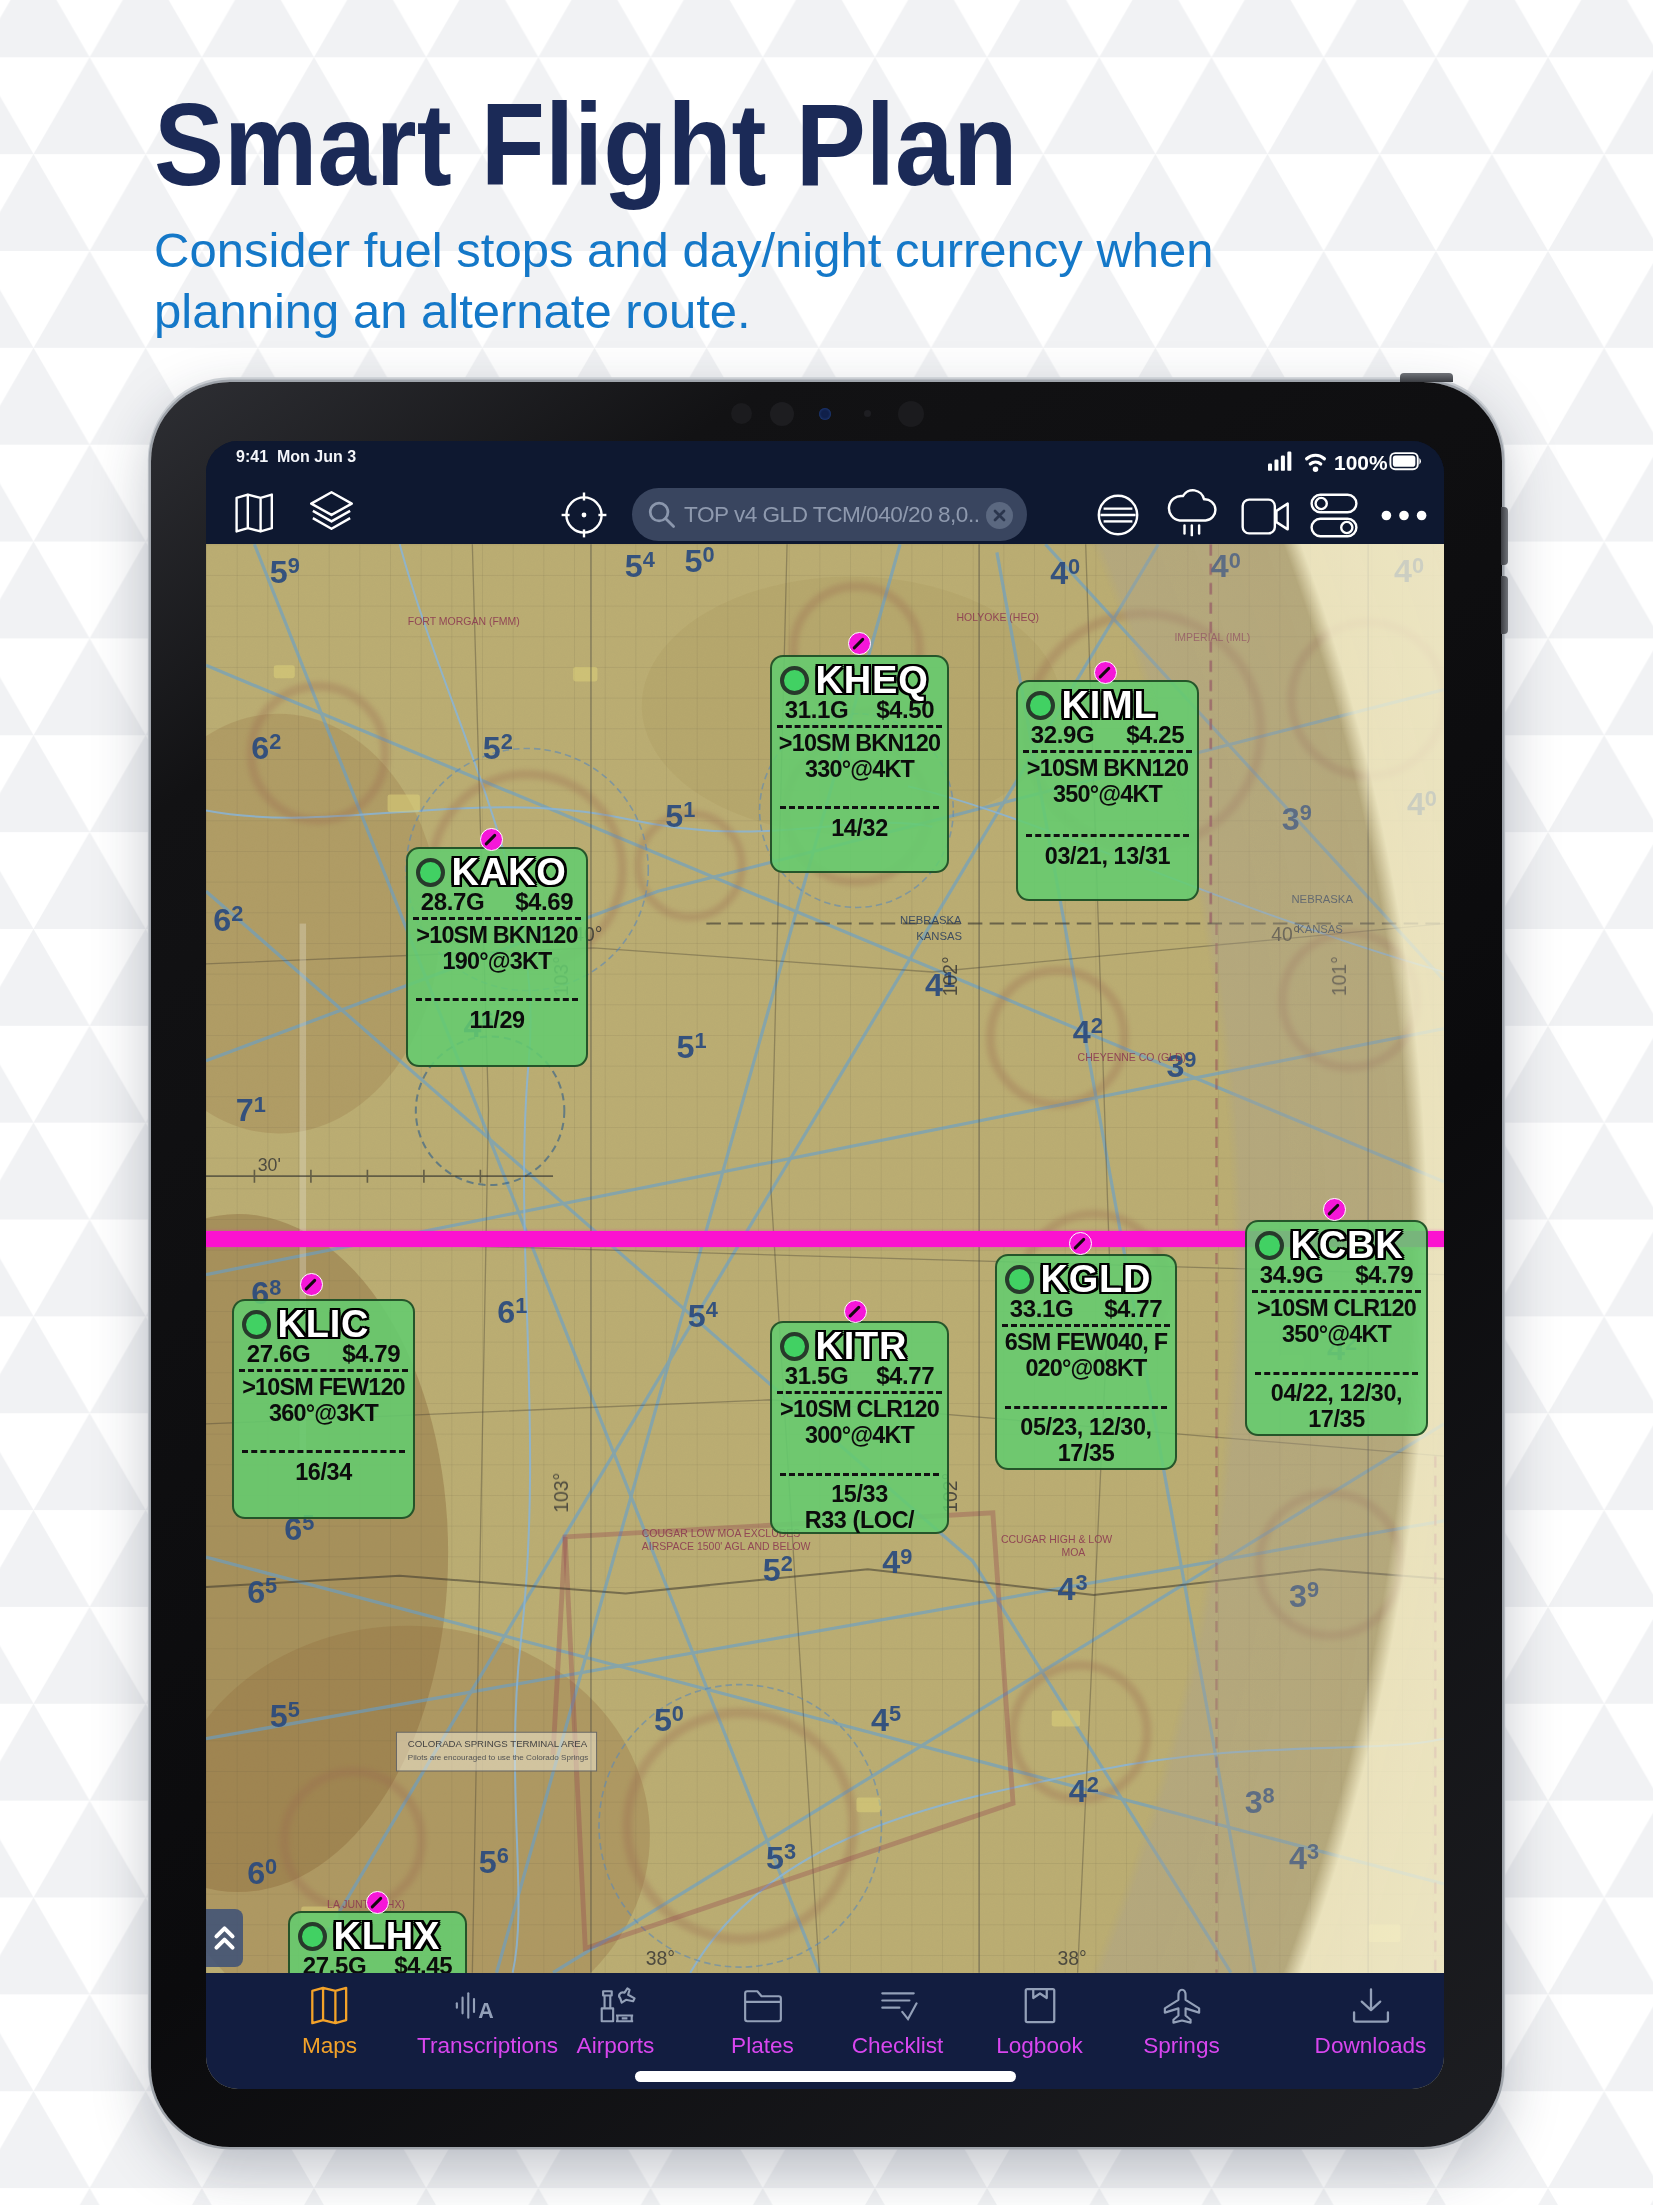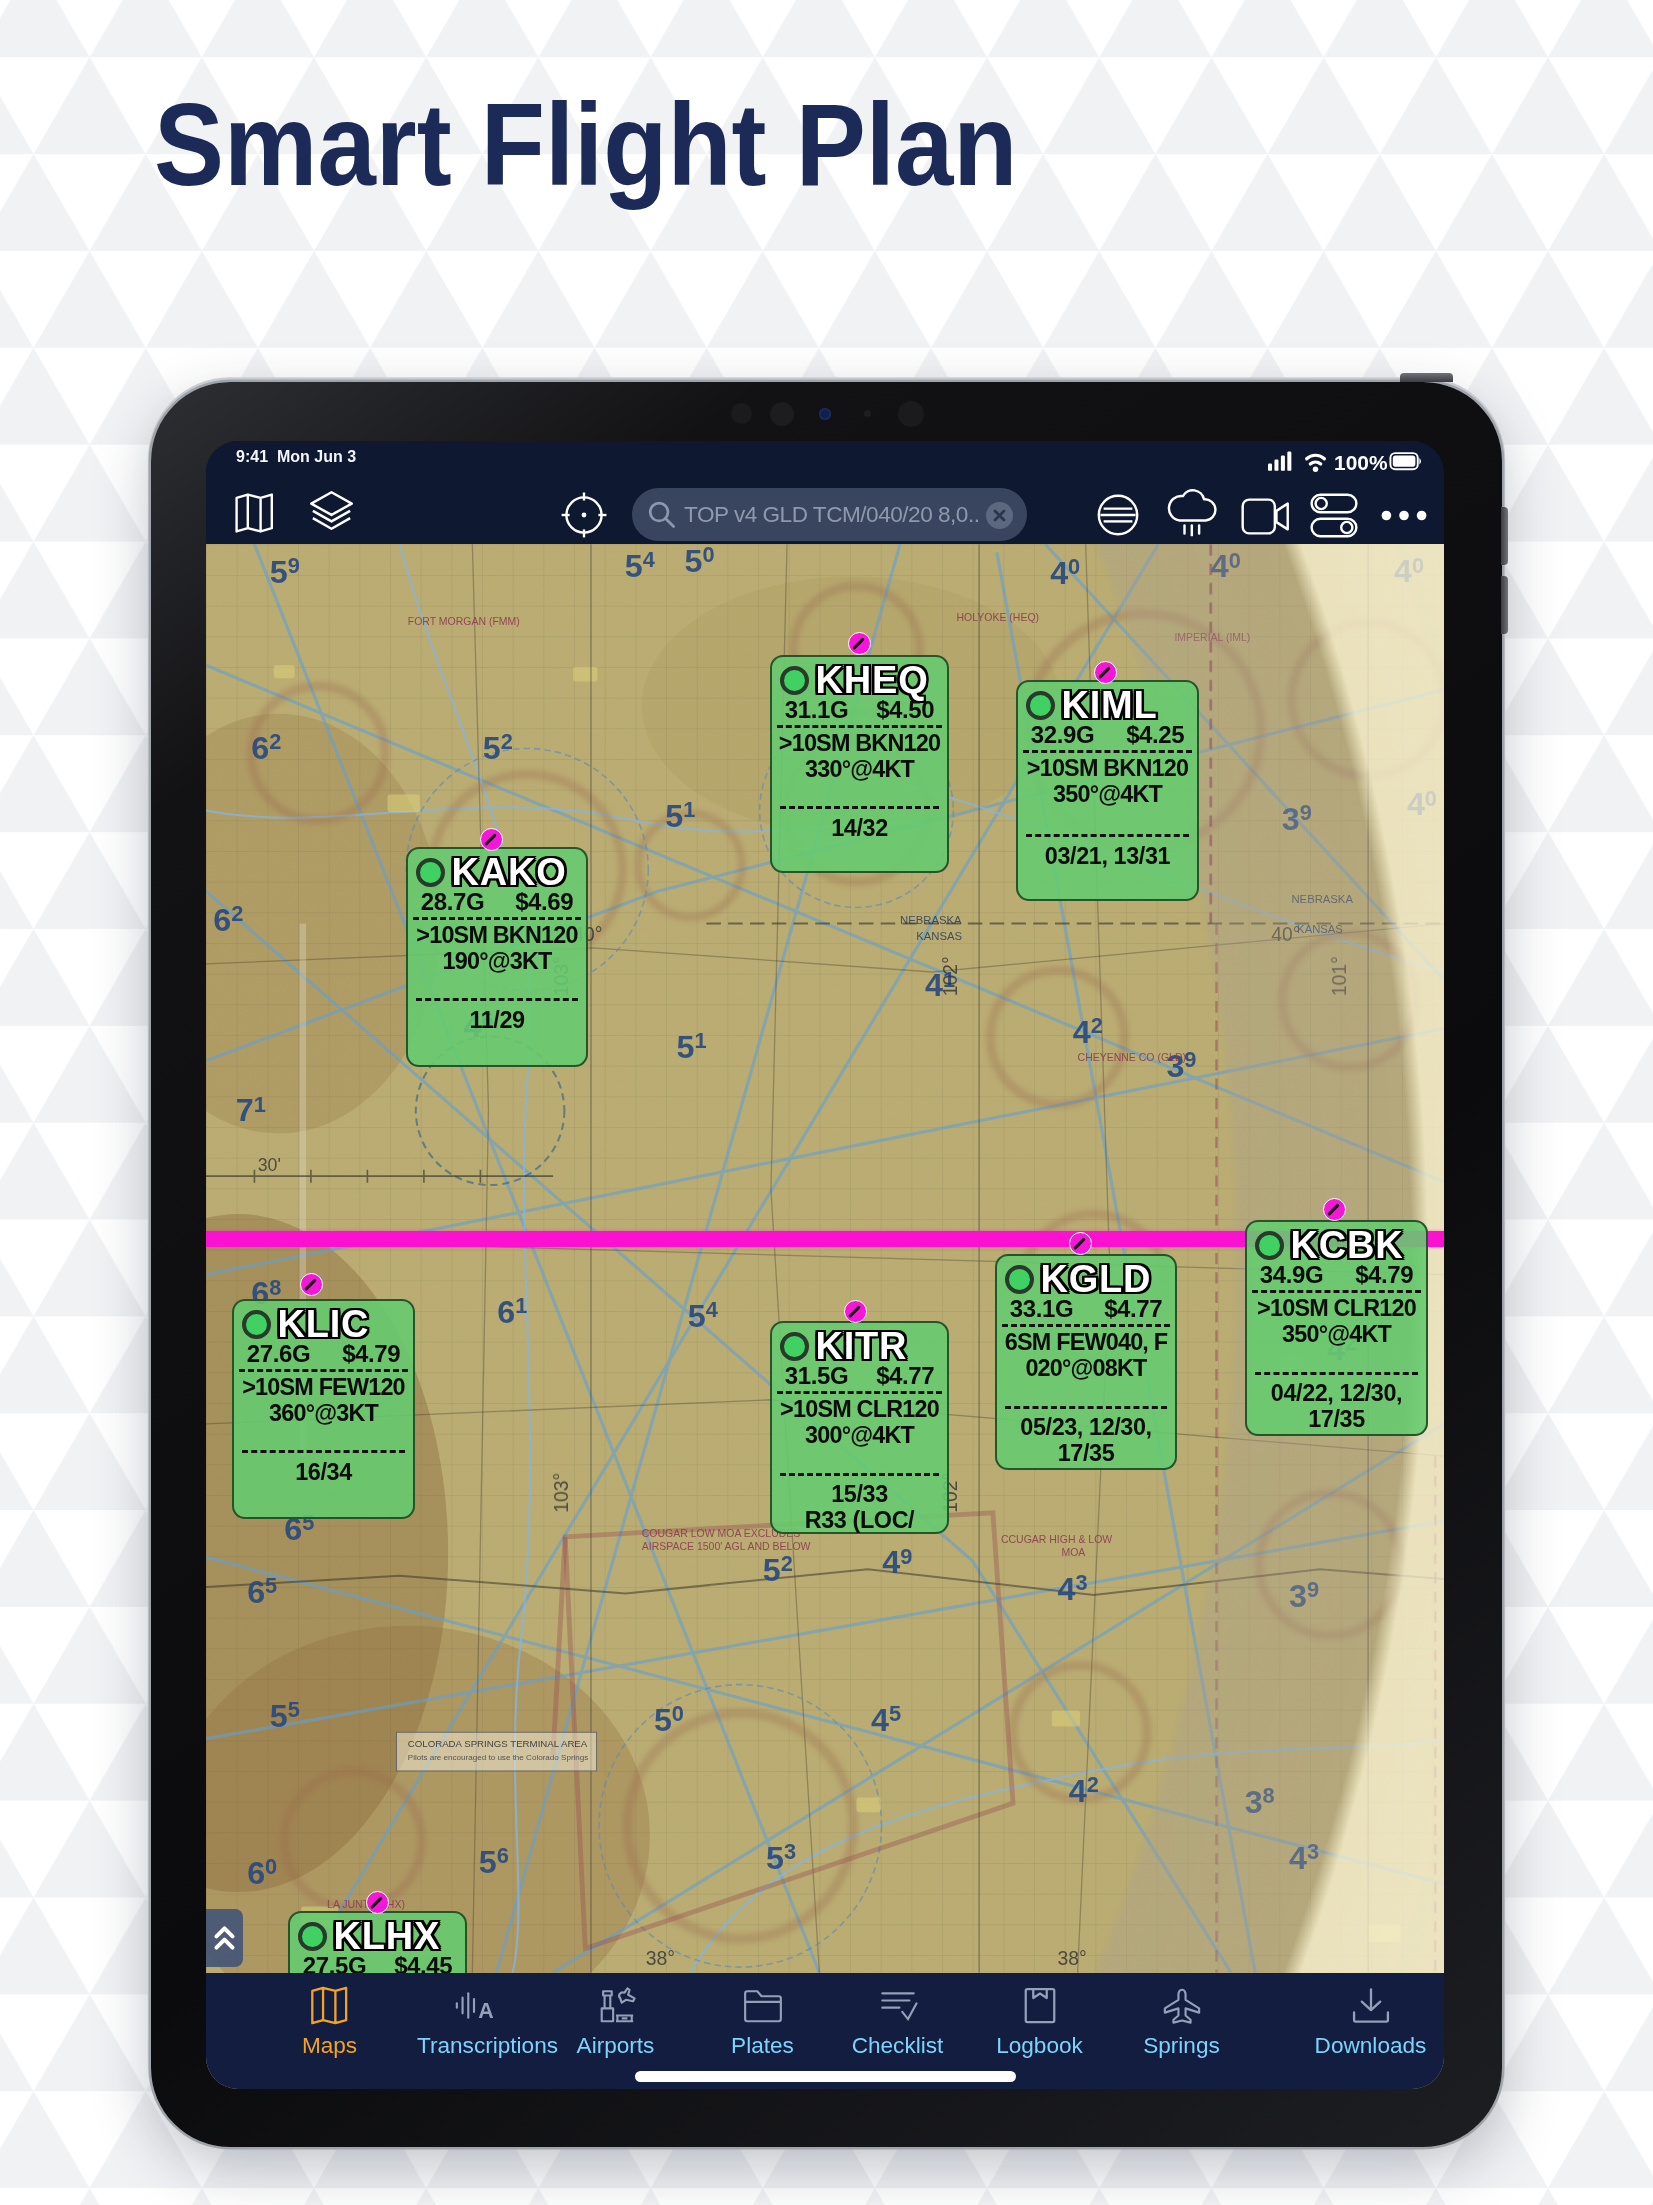--- a/index.html
+++ b/index.html
@@ -19,20 +19,21 @@
       <path d="M69.5 0 L139 120 L0 120 Z" fill="#f1f2f4"></path>
       <path d="M0 120 L69.5 240 L-69.5 240 Z" fill="#f1f2f4"></path>
       <path d="M139 120 L208.5 240 L69.5 240 Z" fill="#f1f2f4"></path>
     </pattern>
   </defs>
   <rect width="2048" height="2732" fill="url(#tri)"></rect>
 </svg>
 
 <div class="abs" style="left:154px;top:77px;font-size:105px;font-weight:bold;color:#1b2a57;letter-spacing:0px;transform:scaleY(1.12);transform-origin:top left;">Smart Flight Plan</div>
 
+<div class="abs" style="left:154px;top:220px;font-size:49px;color:#1478c8;line-height:61px;letter-spacing:0px;">Consider fuel stops and day/night currency when<br>planning an alternate route.</div>
 
 <div class="abs" style="left:151px;top:382px;width:1351px;height:1765px;border-radius:79px;
   background:linear-gradient(145deg,#2e2f34 0%,#121214 16%,#0b0b0d 60%,#1d1e22 100%);
   box-shadow:0 0 0 2.4px #9fa4ab, 0 -1.6px 0 3.2px #c9cdd2, 0 19.4px 57px rgba(30,40,60,.28);"></div>
 
 <div class="abs" style="left:1501px;top:507px;width:7.3px;height:58px;background:linear-gradient(90deg,#3a3c41,#707379);border-radius:0 4px 4px 0;"></div>
 <div class="abs" style="left:1501px;top:576px;width:7.3px;height:58px;background:linear-gradient(90deg,#3a3c41,#707379);border-radius:0 4px 4px 0;"></div>
 
 <div class="abs" style="left:1400px;top:373px;width:53px;height:9px;background:linear-gradient(180deg,#707379,#3a3c41);border-radius:4px 4px 0 0;"></div>
 
@@ -562,17 +563,17 @@
   .wx { position:absolute; left:0; right:0; text-align:center; font-size:23.4px; line-height:24px; letter-spacing:-0.8px; white-space:nowrap; }
   .card .wx:nth-of-type(3) { top:74px; }
   .card .wx:nth-of-type(4) { top:100px; }
   .sep { position:absolute; left:8px; right:8px; border-top:3.2px dashed #111; }
   .rwy { position:absolute; left:0; right:0; text-align:center; font-size:23.4px; letter-spacing:-0.4px; white-space:nowrap; }
   .mk { position:absolute; width:23.4px; height:23.4px; border-radius:50%; background:#f517d8; border:1.2px solid #fff; }
   .mk::after { content:""; position:absolute; left:2.4px; top:9.3px; width:15.3px; height:3.2px; background:#14090f;
     transform:rotate(-45deg); border-radius:1.6px; }
   .tab { position:absolute; top:1545px; width:113px; text-align:center; }
   .ticon { width:40px; height:39px; display:inline-block; }
-  .tlab { font-size:22.6px; color:#7dd3fc; margin-top:4.8px; }
+  .tlab { font-size:22.6px; color:#d946ef; margin-top:4.8px; }
 </style>
 
 </div>
 
 
 </body></html>

